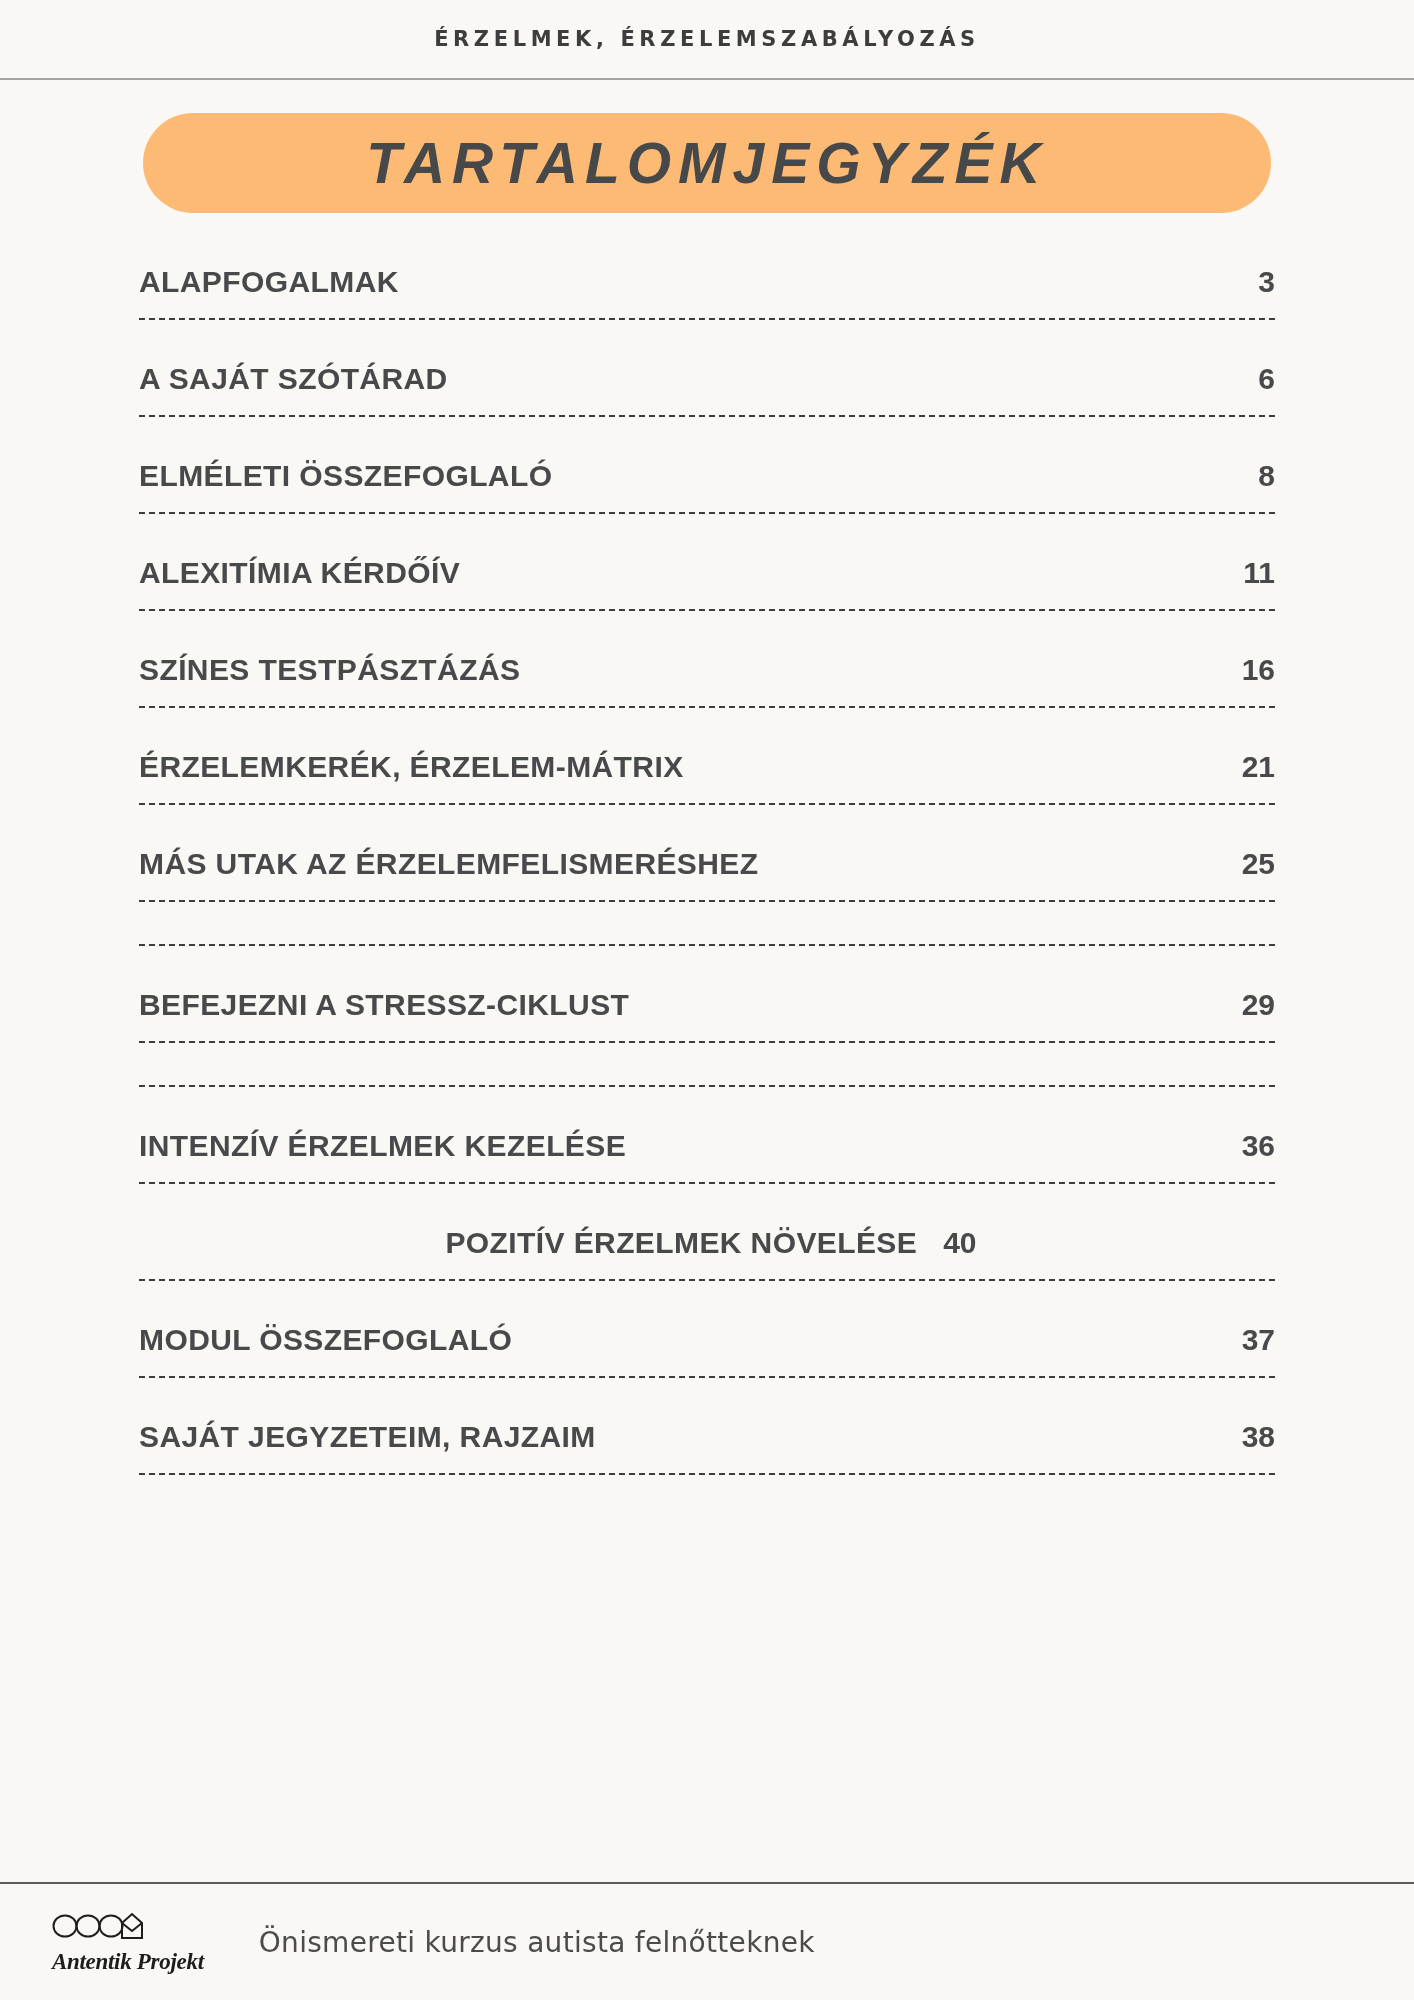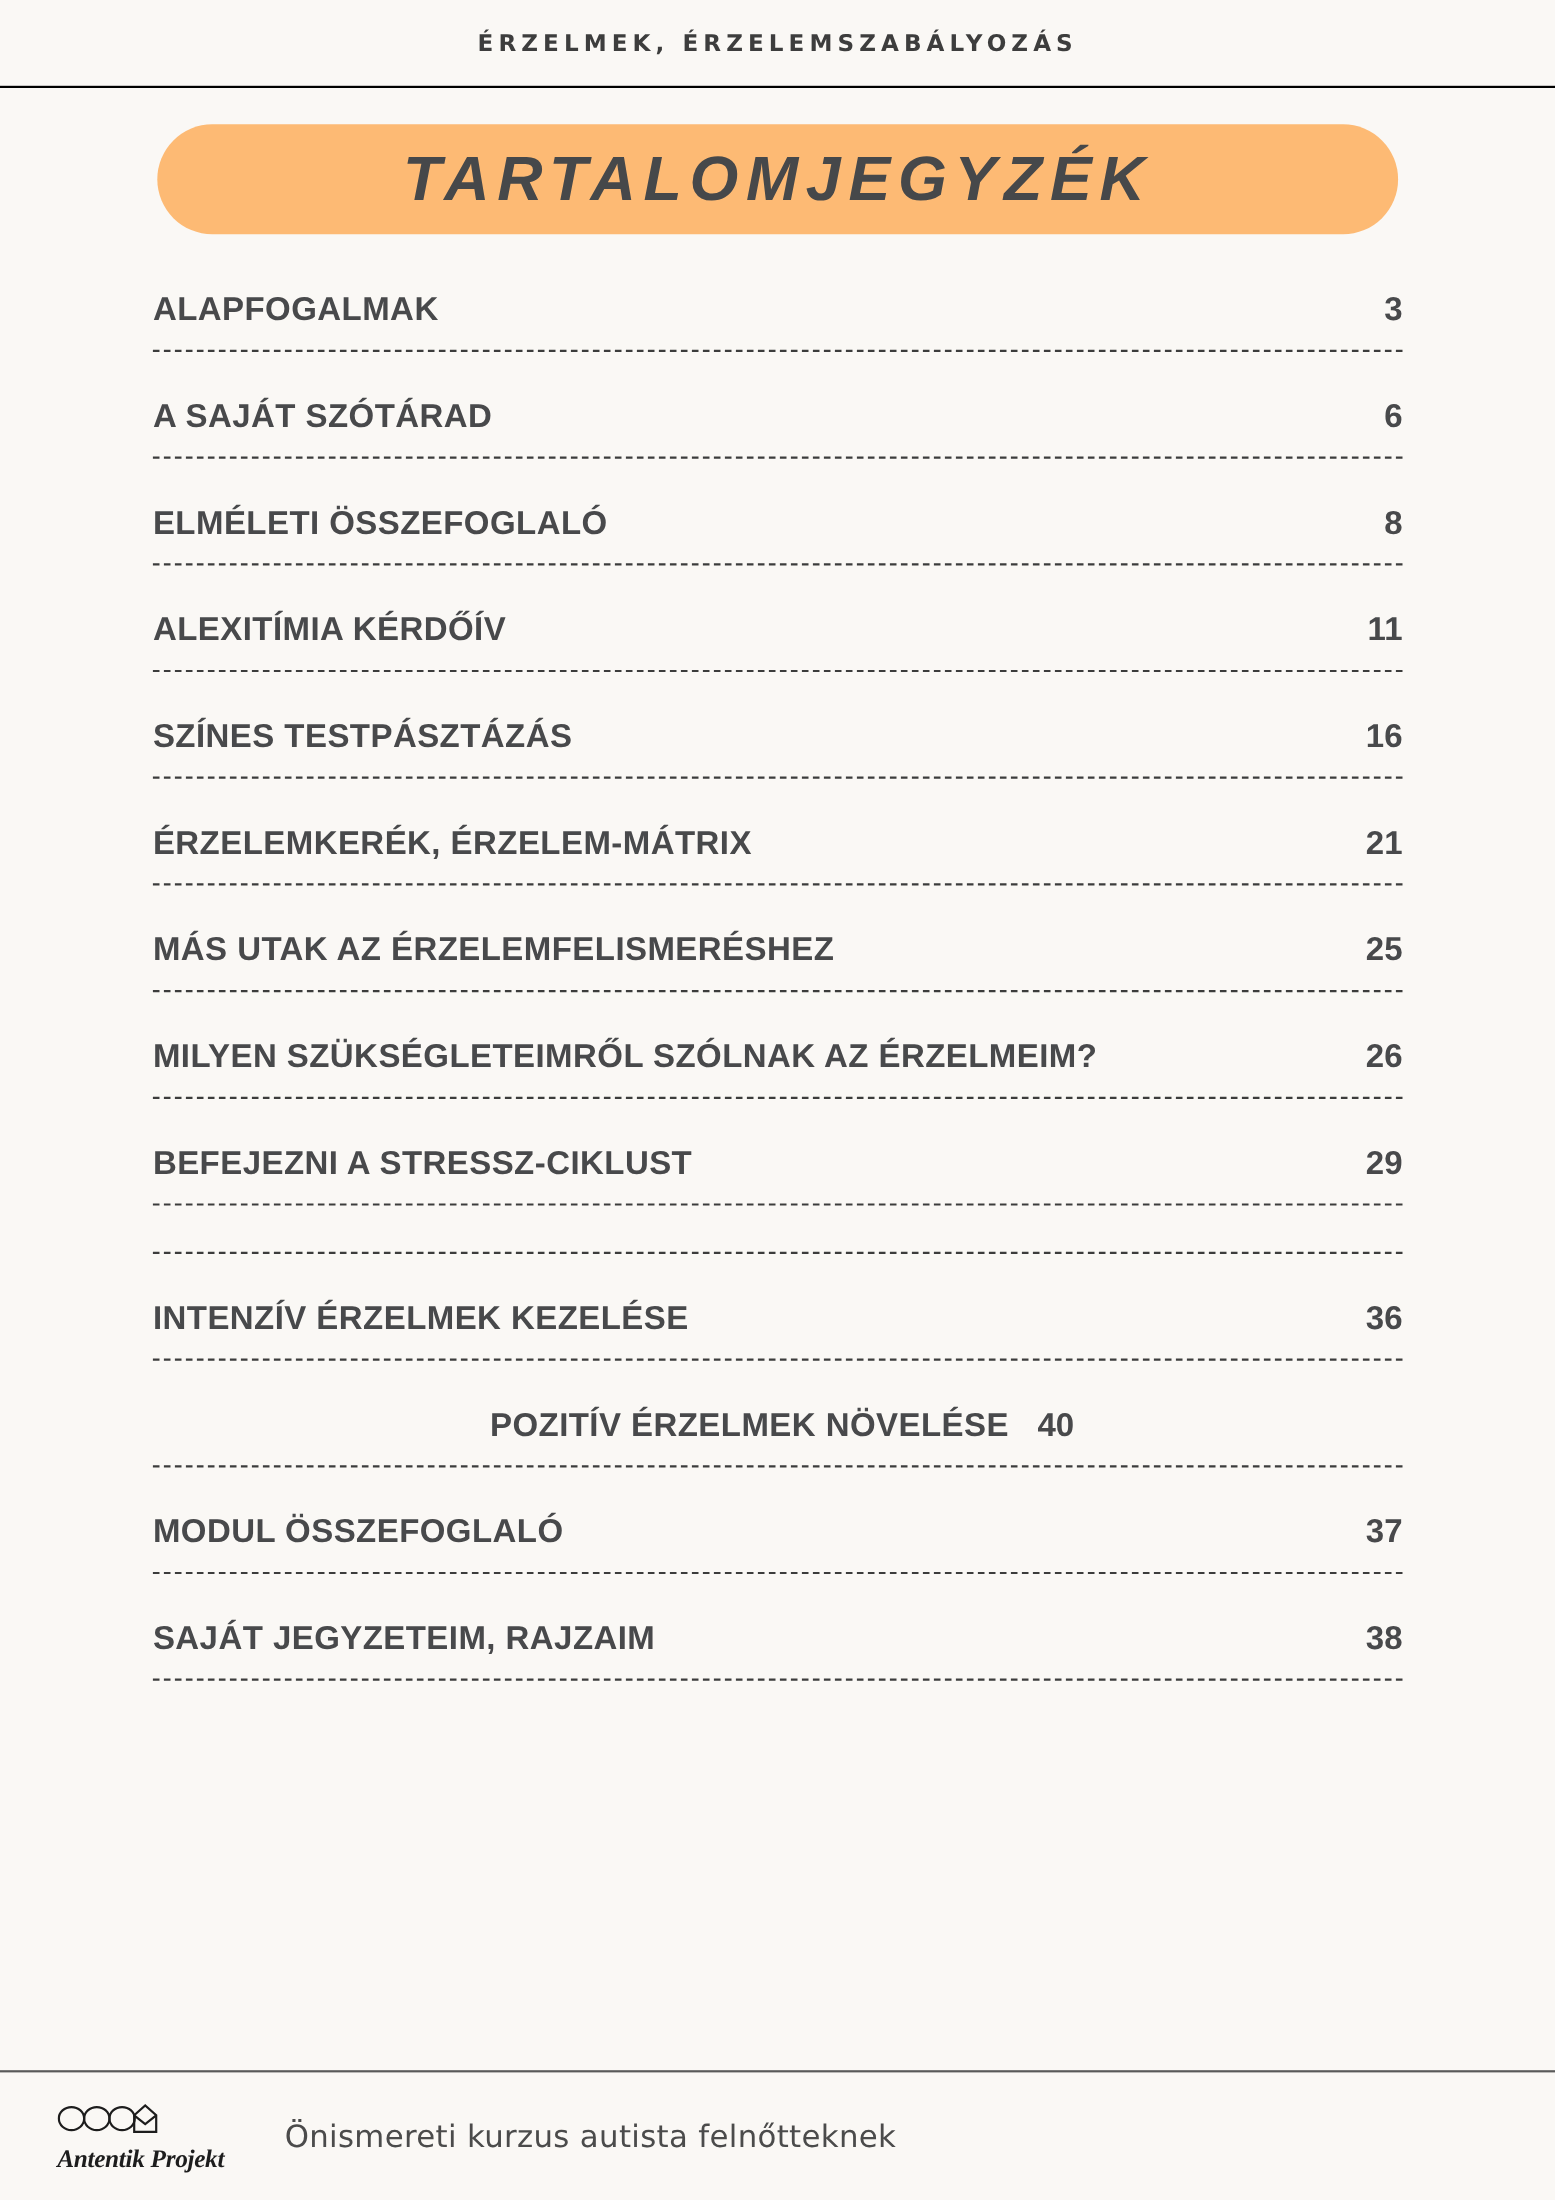--- a/index.html
+++ b/index.html
@@ -25,21 +25,21 @@
     background: #faf8f5;
   }
 
   
   .header {
     height: 78px;
     flex: 0 0 78px;
     display: flex;
     align-items: center;
     justify-content: center;
-    border-bottom: 2px solid #000000;
+    border-bottom: 2px solid #a3a3a3;
     position: relative;
   }
   .header-title {
     font-family: "DejaVu Sans", sans-serif;
     font-size: 21px;
     font-weight: bold;
     letter-spacing: 4.6px;
     color: #3d3d3d;
     white-space: nowrap;
   }
@@ -209,24 +209,20 @@
         <div class="toc-rule"></div>
       </div>
       <div class="toc-row">
         <div class="toc-row-inner">
           <span class="toc-label">MÁS UTAK AZ ÉRZELEMFELISMERÉSHEZ</span>
           <span class="toc-page">25</span>
         </div>
         <div class="toc-rule"></div>
       </div>
       <div class="toc-row">
-        <div class="toc-row-inner">
-          <span class="toc-label">MILYEN SZÜKSÉGLETEIMRŐL SZÓLNAK AZ ÉRZELMEIM?</span>
-          <span class="toc-page">26</span>
-        </div>
         <div class="toc-rule"></div>
       </div>
       <div class="toc-row">
         <div class="toc-row-inner">
           <span class="toc-label">BEFEJEZNI A STRESSZ-CIKLUST</span>
           <span class="toc-page">29</span>
         </div>
         <div class="toc-rule"></div>
       </div>
       <div class="toc-row">

